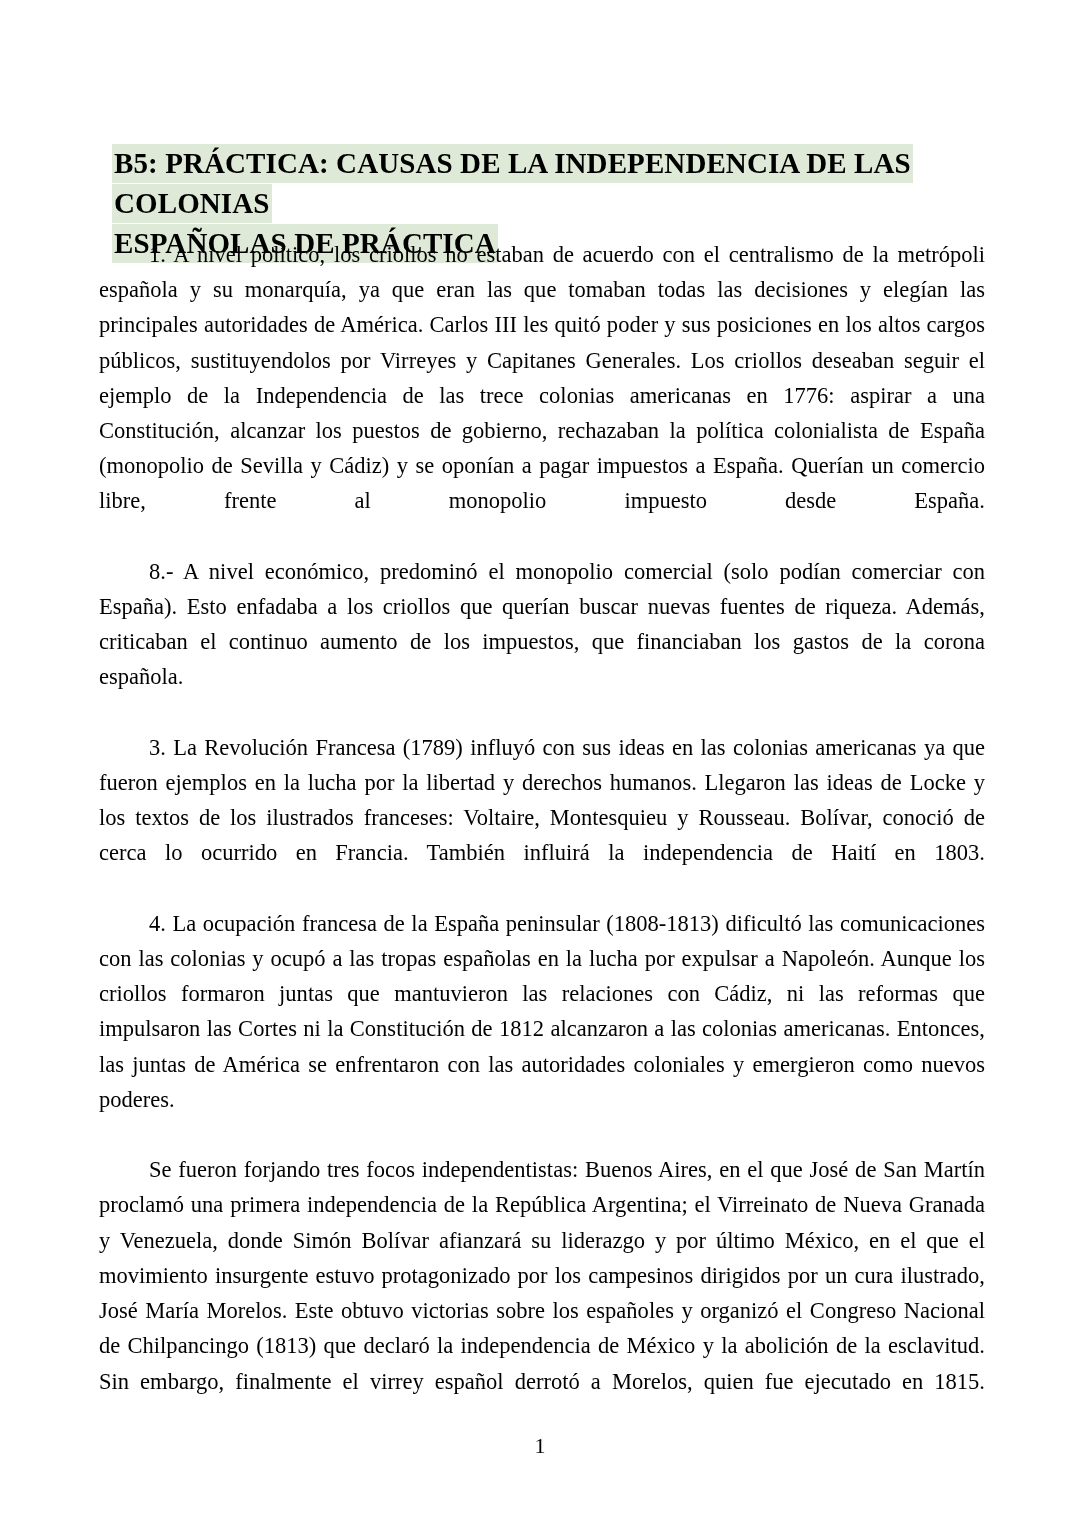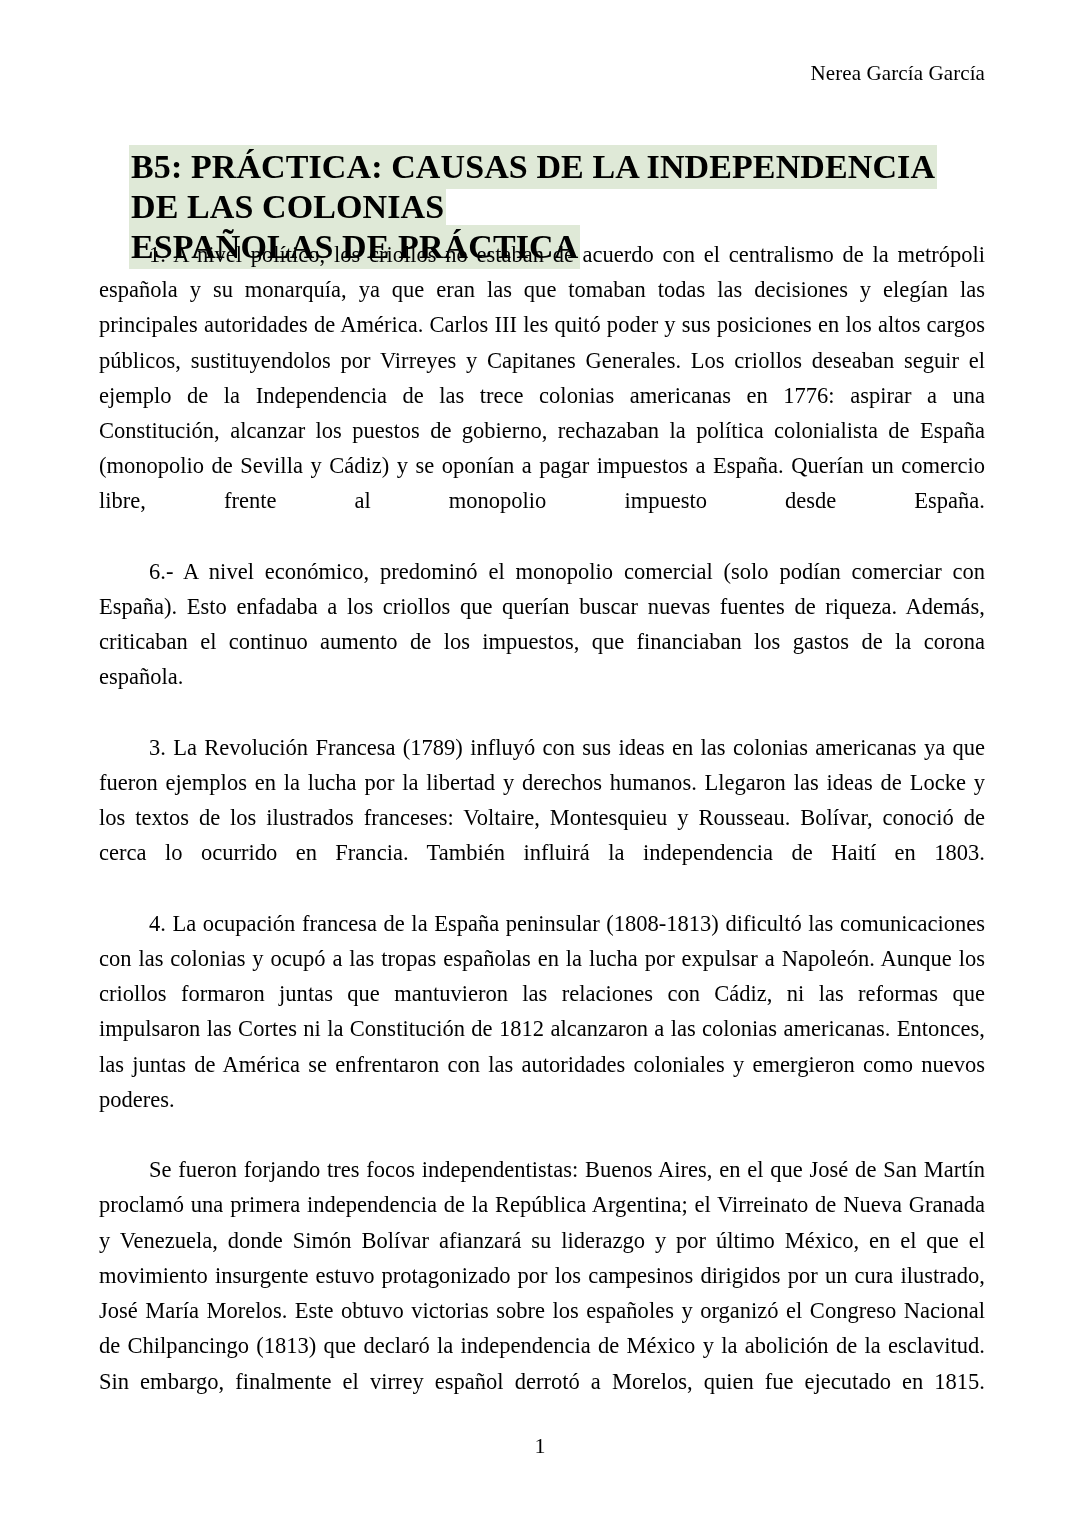--- a/index.html
+++ b/index.html
@@ -30,23 +30,23 @@
     text-align: right;
     font-size: 21px;
     line-height: 26px;
     letter-spacing: 0.1px;
   }
 
   
   .doc-title {
     position: absolute;
     top: 124px;
-    left: 129px;
+    left: 112px;
     width: 860px;
-    font-size: 34px;
+    font-size: 29px;
     line-height: 40px;
     letter-spacing: 0.1px;
     text-align: left;
   }
   .doc-title .hl {
     background-color: #dfe9d7;
     box-decoration-break: clone;
     -webkit-box-decoration-break: clone;
     padding: 3px 2px 4px 2px;
   }
@@ -86,34 +86,33 @@
     text-align: center;
     font-size: 22px;
     line-height: 28px;
   }
 </style>
 </head>
 <body>
 
 <div class="page">
 
-  <div class="doc-header">Nerea García García</div>
 
   <h1 class="doc-title">
     <span class="hl">B5: PRÁCTICA: CAUSAS DE LA INDEPENDENCIA DE LAS COLONIAS</span><br>
     <span class="hl">ESPAÑOLAS DE PRÁCTICA</span>
   </h1>
 
   <div class="body-block">
 
 
 
     <p class="para">1. A nivel político, los criollos no estaban de acuerdo con el centralismo de la metrópoli española y su monarquía,  ya que eran las que tomaban todas las decisiones y elegían las principales autoridades de América. Carlos III les quitó poder y sus posiciones en los altos cargos públicos, sustituyendolos por Virreyes y Capitanes Generales. Los criollos deseaban seguir el ejemplo de la Independencia de las trece colonias americanas en 1776: aspirar a una Constitución, alcanzar los puestos de gobierno, rechazaban la política colonialista de España (monopolio de Sevilla y Cádiz) y se oponían a pagar impuestos a España. Querían un comercio libre, frente al monopolio impuesto desde España.</p>
 
-    <p class="para">6.- A nivel económico, predominó el monopolio comercial (solo podían comerciar con España). Esto enfadaba a los criollos que querían buscar nuevas fuentes de riqueza. Además, criticaban el continuo aumento de los impuestos, que financiaban los gastos de la corona española.</p>
+    <p class="para">8.- A nivel económico, predominó el monopolio comercial (solo podían comerciar con España). Esto enfadaba a los criollos que querían buscar nuevas fuentes de riqueza. Además, criticaban el continuo aumento de los impuestos, que financiaban los gastos de la corona española.</p>
 
     <p class="para">3. La Revolución Francesa (1789) influyó con sus ideas en las colonias americanas ya que fueron ejemplos en la lucha por la libertad y derechos humanos. Llegaron las ideas de Locke y los textos de los ilustrados franceses: Voltaire, Montesquieu y Rousseau. Bolívar, conoció de cerca lo ocurrido en Francia. También influirá la independencia de Haití en 1803.</p>
 
     <p class="para">4. La ocupación francesa de la España peninsular (1808-1813) dificultó las comunicaciones con las colonias y ocupó  a las tropas españolas en  la lucha por expulsar a Napoleón. Aunque los criollos formaron  juntas que mantuvieron las relaciones con Cádiz, ni las reformas que impulsaron las Cortes ni la Constitución de 1812 alcanzaron a las colonias americanas. Entonces, las juntas de América se enfrentaron con las autoridades coloniales y emergieron como nuevos poderes.</p>
 
     <p class="para">Se fueron forjando tres focos independentistas: Buenos Aires, en el que José de San Martín proclamó una primera independencia de la República Argentina; el Virreinato de Nueva Granada y Venezuela, donde Simón Bolívar afianzará su liderazgo y por último México, en el que el movimiento insurgente estuvo protagonizado por los campesinos dirigidos por un cura ilustrado, José María Morelos. Este obtuvo victorias sobre los españoles y organizó el Congreso Nacional de Chilpancingo (1813) que declaró la independencia de México y la abolición de la esclavitud. Sin embargo, finalmente el virrey español derrotó a Morelos, quien fue ejecutado en 1815.</p>
 
   </div>
 
   <div class="page-number">1</div>

